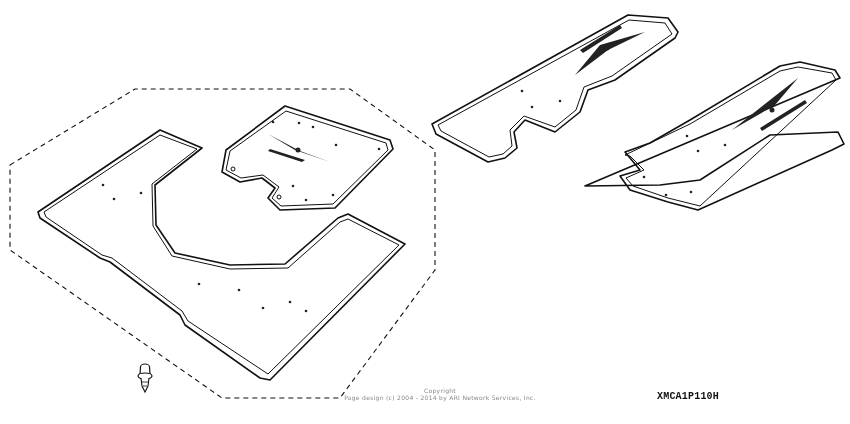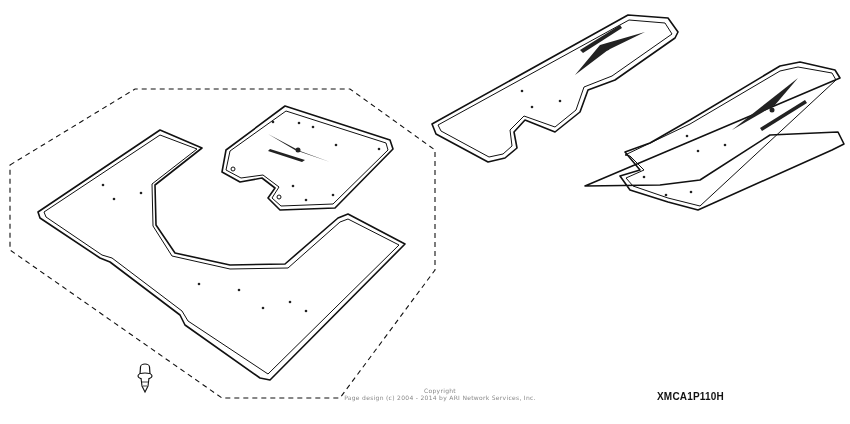--- a/index.html
+++ b/index.html
@@ -2,21 +2,21 @@
 <html><head>
 <meta charset="utf-8">
 <style>
   html, body { margin: 0; padding: 0; background: #ffffff; }
   body { width: 850px; height: 424px; position: relative; overflow: hidden;
          font-family: "Liberation Sans", sans-serif; }
   svg.diagram { position: absolute; left: 0; top: 0; }
   .copyright { position: absolute; left: 320px; top: 387px; width: 240px;
                text-align: center; font-family: "DejaVu Sans", sans-serif;
                font-size: 6px; color: #888; line-height: 7px; letter-spacing: 0.3px; }
-  .partno { position: absolute; left: 657px; top: 391px; font-family: Liberation Sans, sans-serif;
+  .partno { position: absolute; left: 657px; top: 391px; font-family: Liberation Mono, monospace;
             font-size: 10px; font-weight: bold; color: #111; letter-spacing: 0.2px; }
   .outline { fill: #fff; stroke: #111; stroke-width: 1.6; stroke-linejoin: round; }
   .inner { fill: none; stroke: #111; stroke-width: 1.0; stroke-linejoin: round; }
   .dash { fill: none; stroke: #111; stroke-width: 1.1; stroke-dasharray: 5 4; }
   .mark { fill: #222; }
 </style>
 </head>
 <body>
 
 <svg class="diagram" width="850" height="424" viewBox="0 0 850 424">

